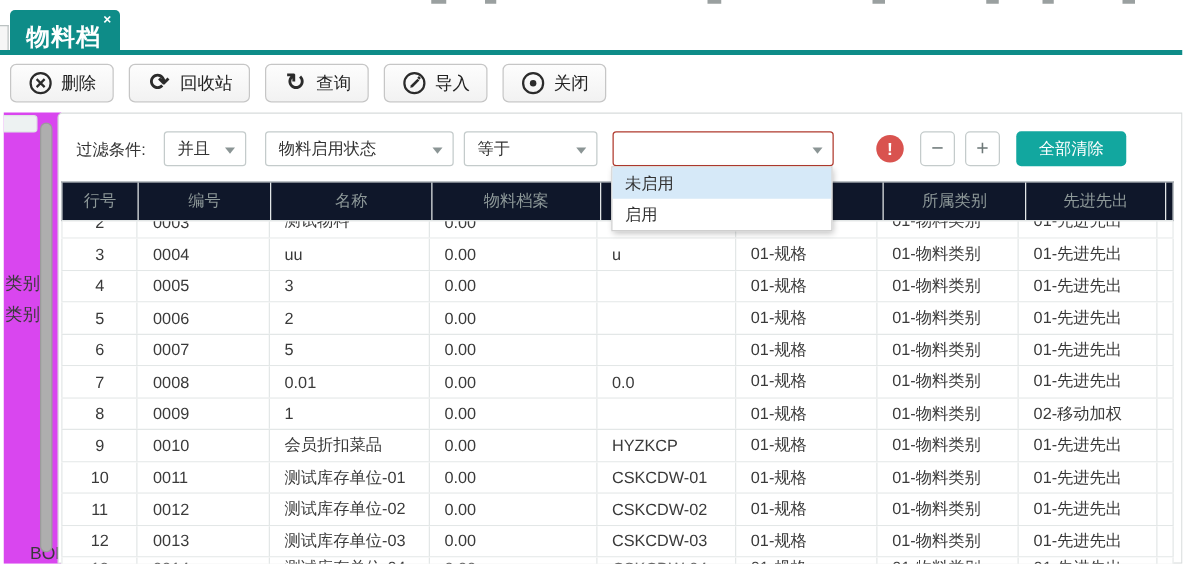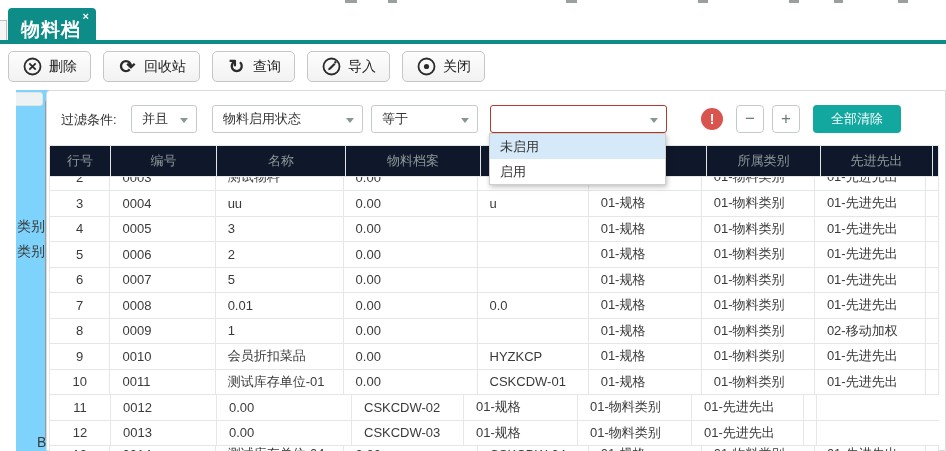--- a/index.html
+++ b/index.html
@@ -23,21 +23,21 @@
   
   .toolbar { position:absolute; left:8px; top:51px; height:32px; display:flex; }
   .tbtn { display:inline-flex; align-items:center; height:31px; padding:0 13px; margin-right:12px;
     background:linear-gradient(#fdfdfd,#f2f2f2); border:1px solid #c6c6c6; border-radius:5px;
     font-size:14px; color:#222; cursor:pointer; white-space:nowrap; }
   .tbtn .ic { width:21px; height:21px; margin-right:6px; display:inline-flex; align-items:center; justify-content:center; }
   .tbtn svg { display:block; }
   .glyph-ic { font-size:19px; font-weight:bold; color:#2b2b2b; line-height:21px; }
 
   
-  .left-panel { position:absolute; left:16px; top:90px; width:46px; height:361px; background:#7dd3fc; overflow:hidden; }
+  .left-panel { position:absolute; left:3px; top:90px; width:46px; height:361px; background:#d946ef; overflow:hidden; }
   .lp-searchbox { position:absolute; left:-14px; top:2px; width:41px; height:14px; background:#edf2f2; border:1px solid #dfe5e5; border-radius:3px; }
   .lp-text { position:absolute; left:1px; font-size:14px; color:#3a3a3a; white-space:nowrap; }
   .lp-scroll { position:absolute; left:29px; top:8px; width:10px; height:344px; background:#aeaeae; border-radius:5px; border:1px solid #9b9b9b; }
 
   
   .main-panel { position:absolute; left:46px; top:90px; width:900px; height:361px;
     background:#fff; border:1px solid #d8dcdc; border-radius:4px 0 0 0; }
 
   
   .filter-row { position:absolute; left:0; top:14px; width:898px; height:28px; }
@@ -280,30 +280,32 @@
           <div class="t-cell c3" style="width: 135px;">0.00</div>
           <div class="t-cell c4" style="width: 112px;">CSKCDW-01</div>
           <div class="t-cell c5" style="width: 114px;">01-规格</div>
           <div class="t-cell c6" style="width: 114px;">01-物料类别</div>
           <div class="t-cell c7" style="width: 112px;">01-先进先出</div>
           <div class="t-cell c8" style="width: 6px;"></div>
         </div>
         <div class="t-row">
           <div class="t-cell c0" style="width: 62px;">11</div>
           <div class="t-cell c1" style="width: 106px;">0012</div>
+          <div class="t-cell c2" style="width: 129px;">测试库存单位-02</div>
           <div class="t-cell c3" style="width: 135px;">0.00</div>
           <div class="t-cell c4" style="width: 112px;">CSKCDW-02</div>
           <div class="t-cell c5" style="width: 114px;">01-规格</div>
           <div class="t-cell c6" style="width: 114px;">01-物料类别</div>
           <div class="t-cell c7" style="width: 112px;">01-先进先出</div>
           <div class="t-cell c8" style="width: 6px;"></div>
         </div>
         <div class="t-row">
           <div class="t-cell c0" style="width: 62px;">12</div>
           <div class="t-cell c1" style="width: 106px;">0013</div>
+          <div class="t-cell c2" style="width: 129px;">测试库存单位-03</div>
           <div class="t-cell c3" style="width: 135px;">0.00</div>
           <div class="t-cell c4" style="width: 112px;">CSKCDW-03</div>
           <div class="t-cell c5" style="width: 114px;">01-规格</div>
           <div class="t-cell c6" style="width: 114px;">01-物料类别</div>
           <div class="t-cell c7" style="width: 112px;">01-先进先出</div>
           <div class="t-cell c8" style="width: 6px;"></div>
         </div>
       </div>
     <div class="clip-bottom" id="clipBottom">
         <div class="t-row">

